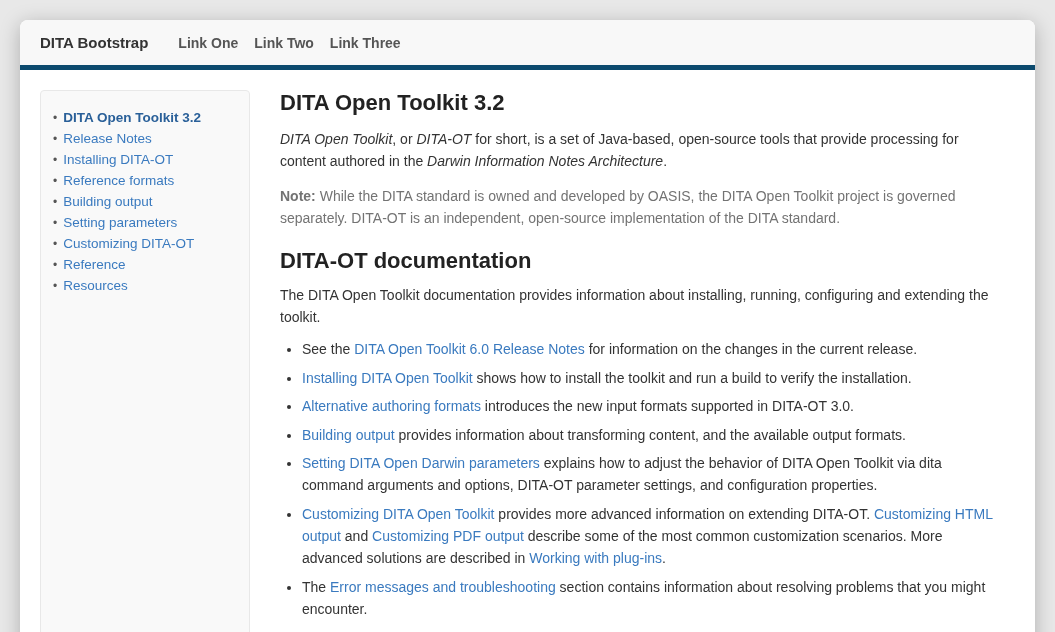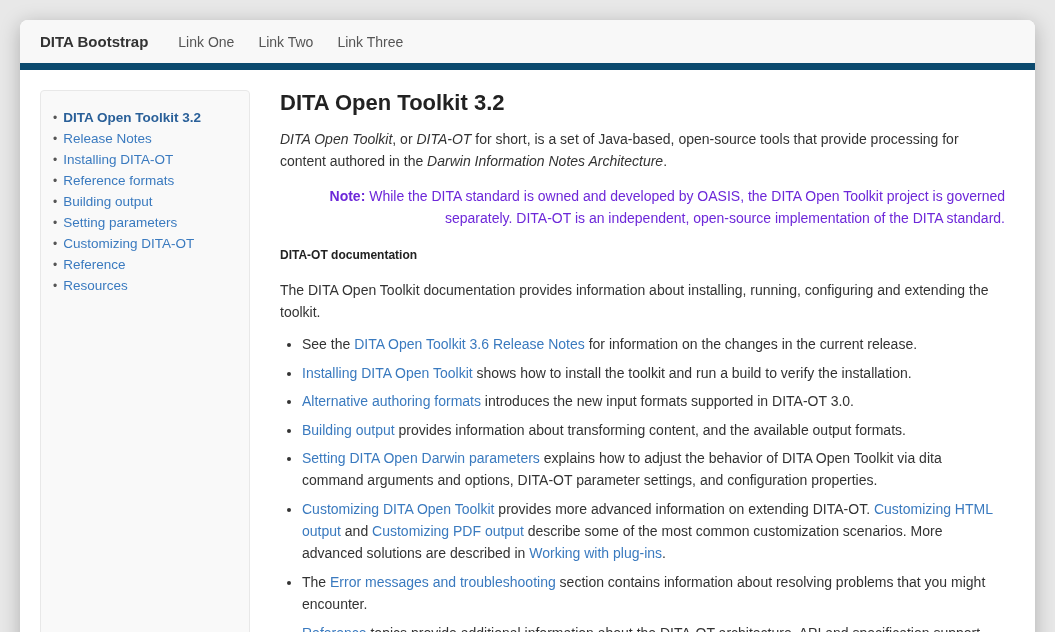--- a/index.html
+++ b/index.html
@@ -15,35 +15,36 @@
     }
     .window {
       width: 1015px;
       background: #fff;
       border-radius: 8px;
       box-shadow: 0 4px 20px rgba(0,0,0,0.25);
       overflow: hidden;
     }
     .navbar {
       background: #f8f8f8;
-      border-bottom: 7px solid #0c4a6e;
+      border-bottom: 5px solid #0c4a6e;
       padding: 0 20px;
       display: flex;
       align-items: center;
       height: 50px;
     }
     .navbar-brand {
       font-weight: 600;
       color: #333;
       font-size: 15px;
       margin-right: 30px;
     }
     .navbar-links {
       display: flex;
-      gap: 24px;
+      gap: 16px;
+      font-weight: bold;
     }
     .navbar-link {
       color: #555;
       font-size: 14px;
       text-decoration: none;
       cursor: pointer;
     }
     .content-area {
       display: flex;
       padding: 20px;
@@ -86,39 +87,38 @@
       flex: 1;
       padding: 0 10px;
     }
     .main-content h1 {
       font-size: 22px;
       font-weight: 700;
       color: #222;
       margin-bottom: 12px;
     }
     .main-content h2 {
-      font-size: 12px;
+      font-size: 22px;
       font-weight: 700;
       color: #222;
-      margin: 18px 0 17px 0;
+      margin: 18px 0 10px 0;
     }
     .main-content p {
       font-size: 14px;
       color: #333;
       line-height: 1.6;
       margin-bottom: 10px;
     }
     .note-box {
       margin: 12px 0;
     }
     .note-box p {
       font-size: 14px;
-      color: #6d28d9;
+      color: #737373;
       line-height: 1.6;
-      text-align: right;
     }
     .note-box strong {
       font-weight: 700;
     }
     .main-content ul {
       padding-left: 22px;
       margin: 8px 0;
     }
     .main-content ul li {
       font-size: 14px;
@@ -192,21 +192,21 @@
           <strong>Note:</strong> While the DITA standard is owned and developed by OASIS, the DITA Open Toolkit project is governed separately. DITA-OT is an independent, open-source implementation of the DITA standard.
         </p>
       </div>
 
       <h2>DITA-OT documentation</h2>
 
       <p>The DITA Open Toolkit documentation provides information about installing, running, configuring and extending the toolkit.</p>
 
       <ul>
         <li>
-          See the <a href="#" class="inline-link">DITA Open Toolkit 3.6 Release Notes</a> for information on the changes in the current release.
+          See the <a href="#" class="inline-link">DITA Open Toolkit 6.0 Release Notes</a> for information on the changes in the current release.
         </li>
         <li>
           <a href="#" class="inline-link">Installing DITA Open Toolkit</a> shows how to install the toolkit and run a build to verify the installation.
         </li>
         <li>
           <a href="#" class="inline-link">Alternative authoring formats</a> introduces the new input formats supported in DITA-OT 3.0.
         </li>
         <li>
           <a href="#" class="inline-link">Building output</a> provides information about transforming content, and the available output formats.
         </li>

